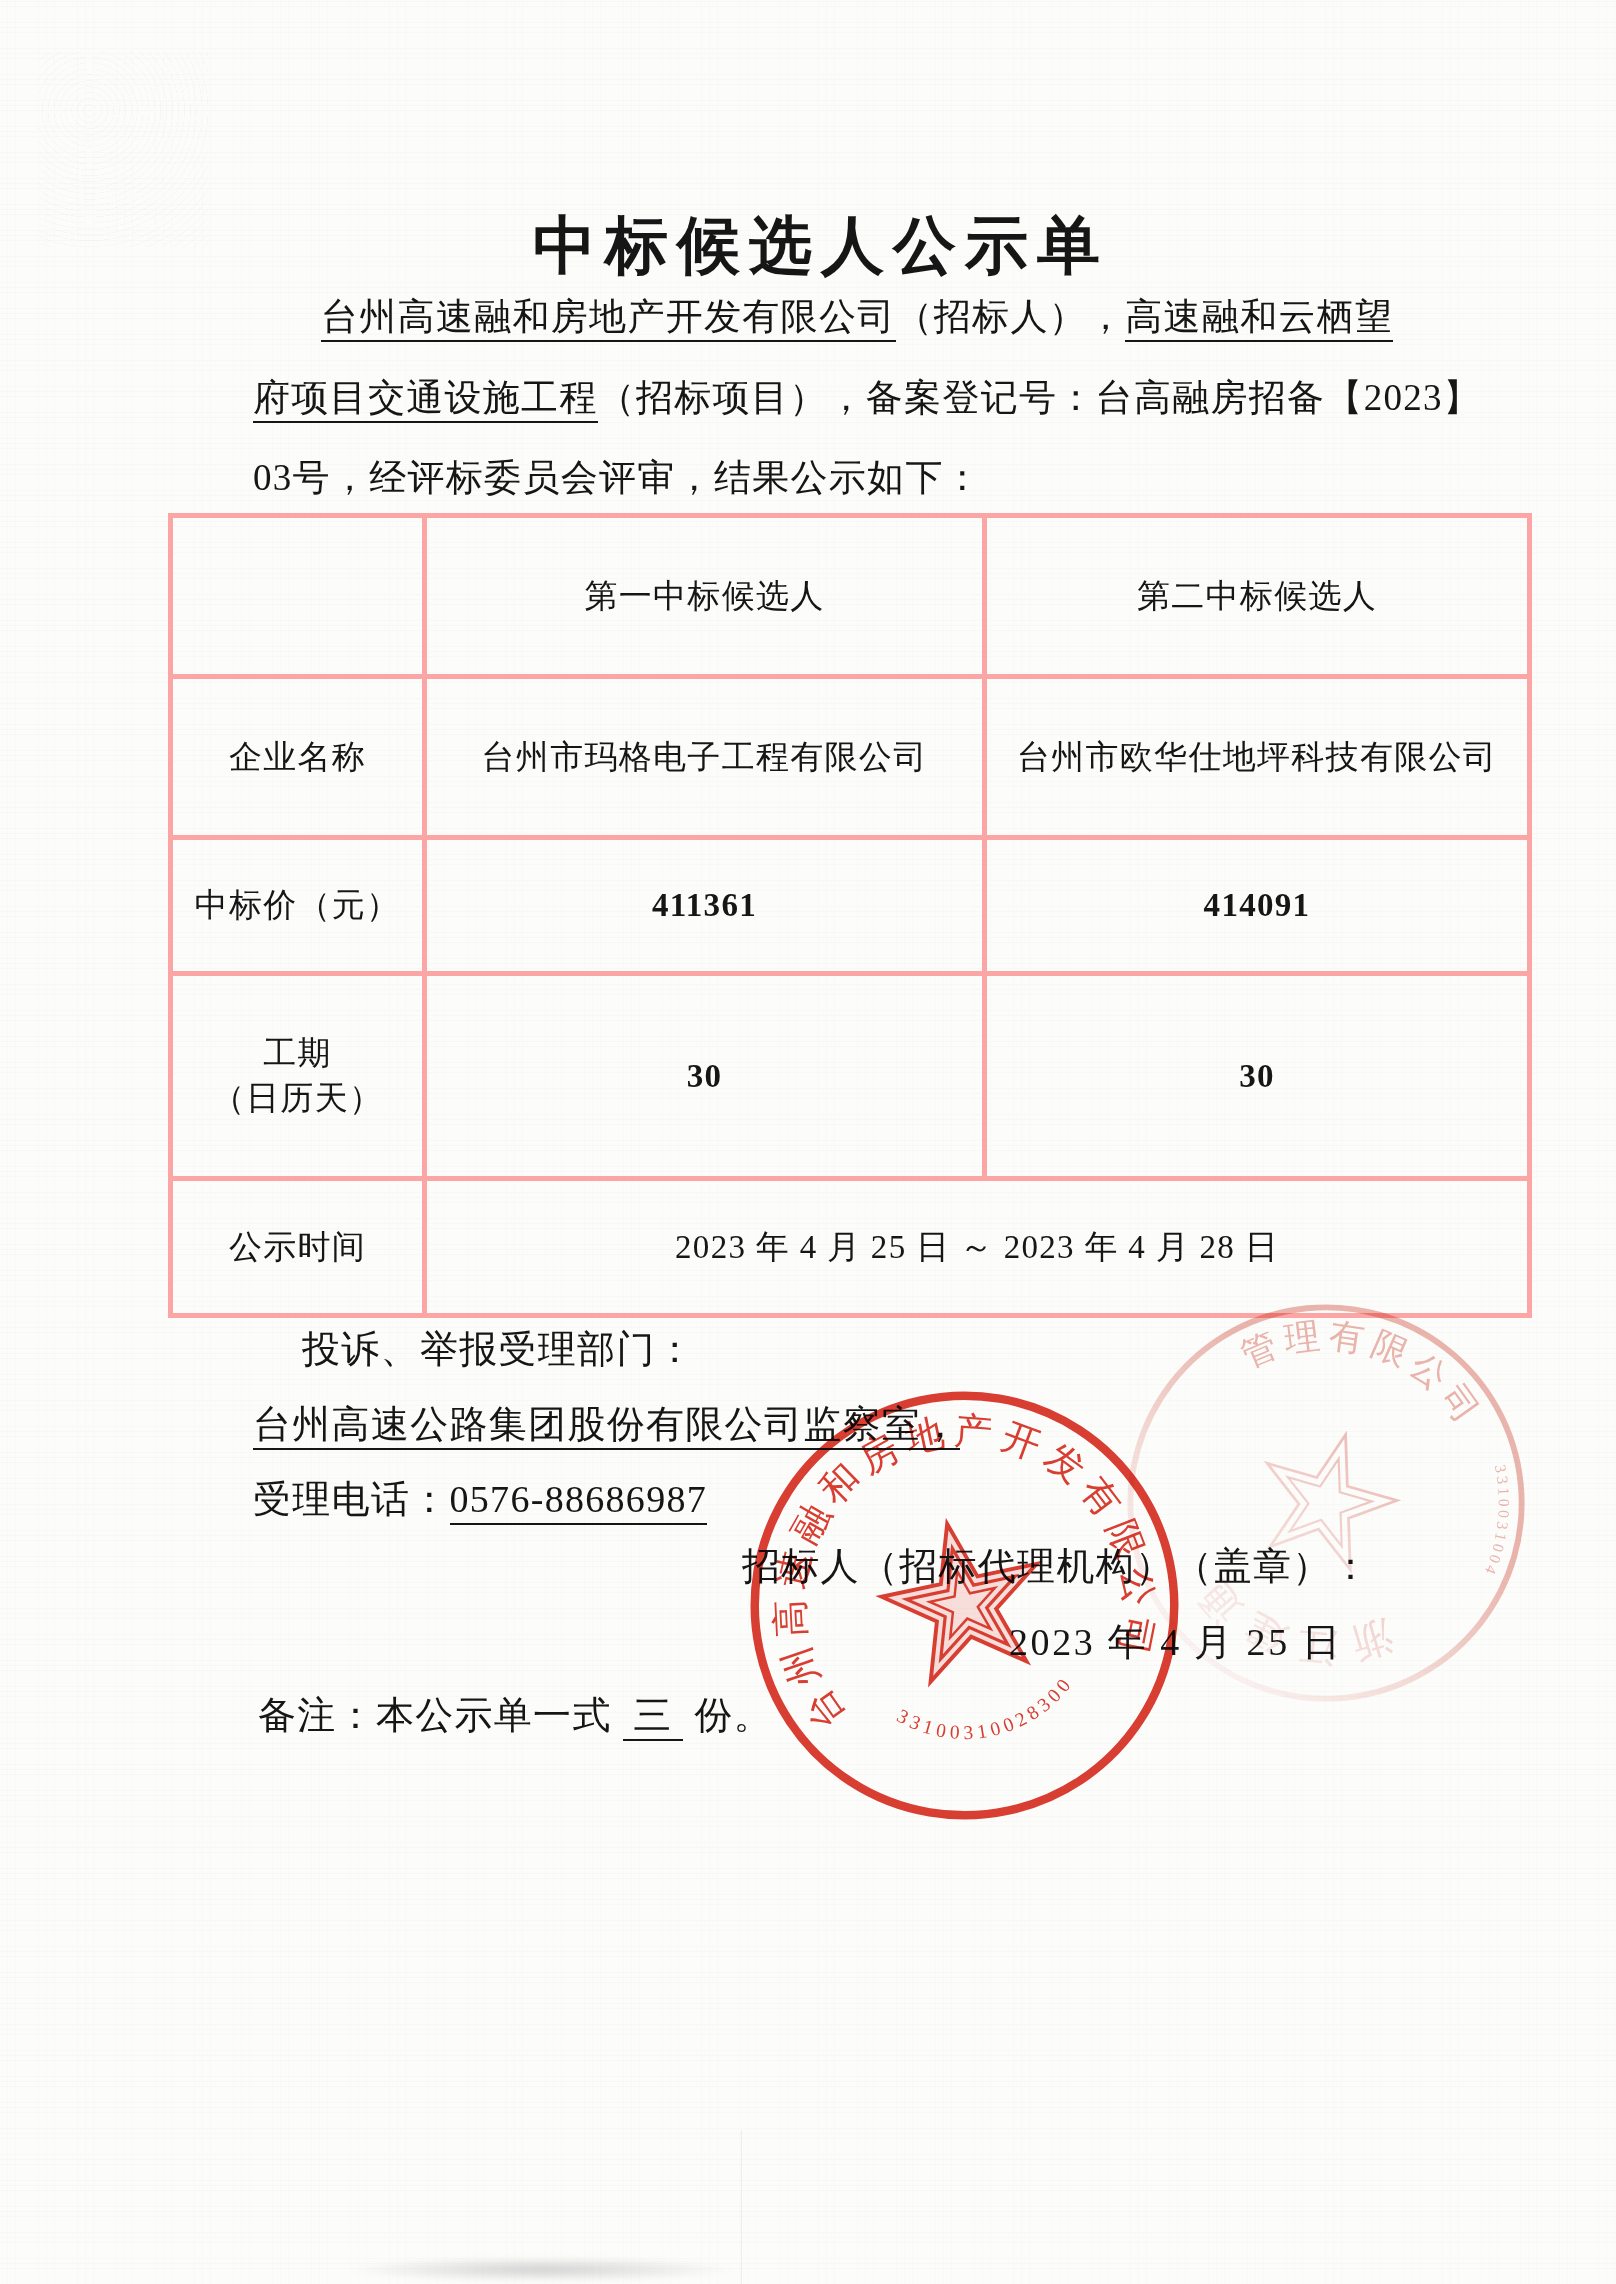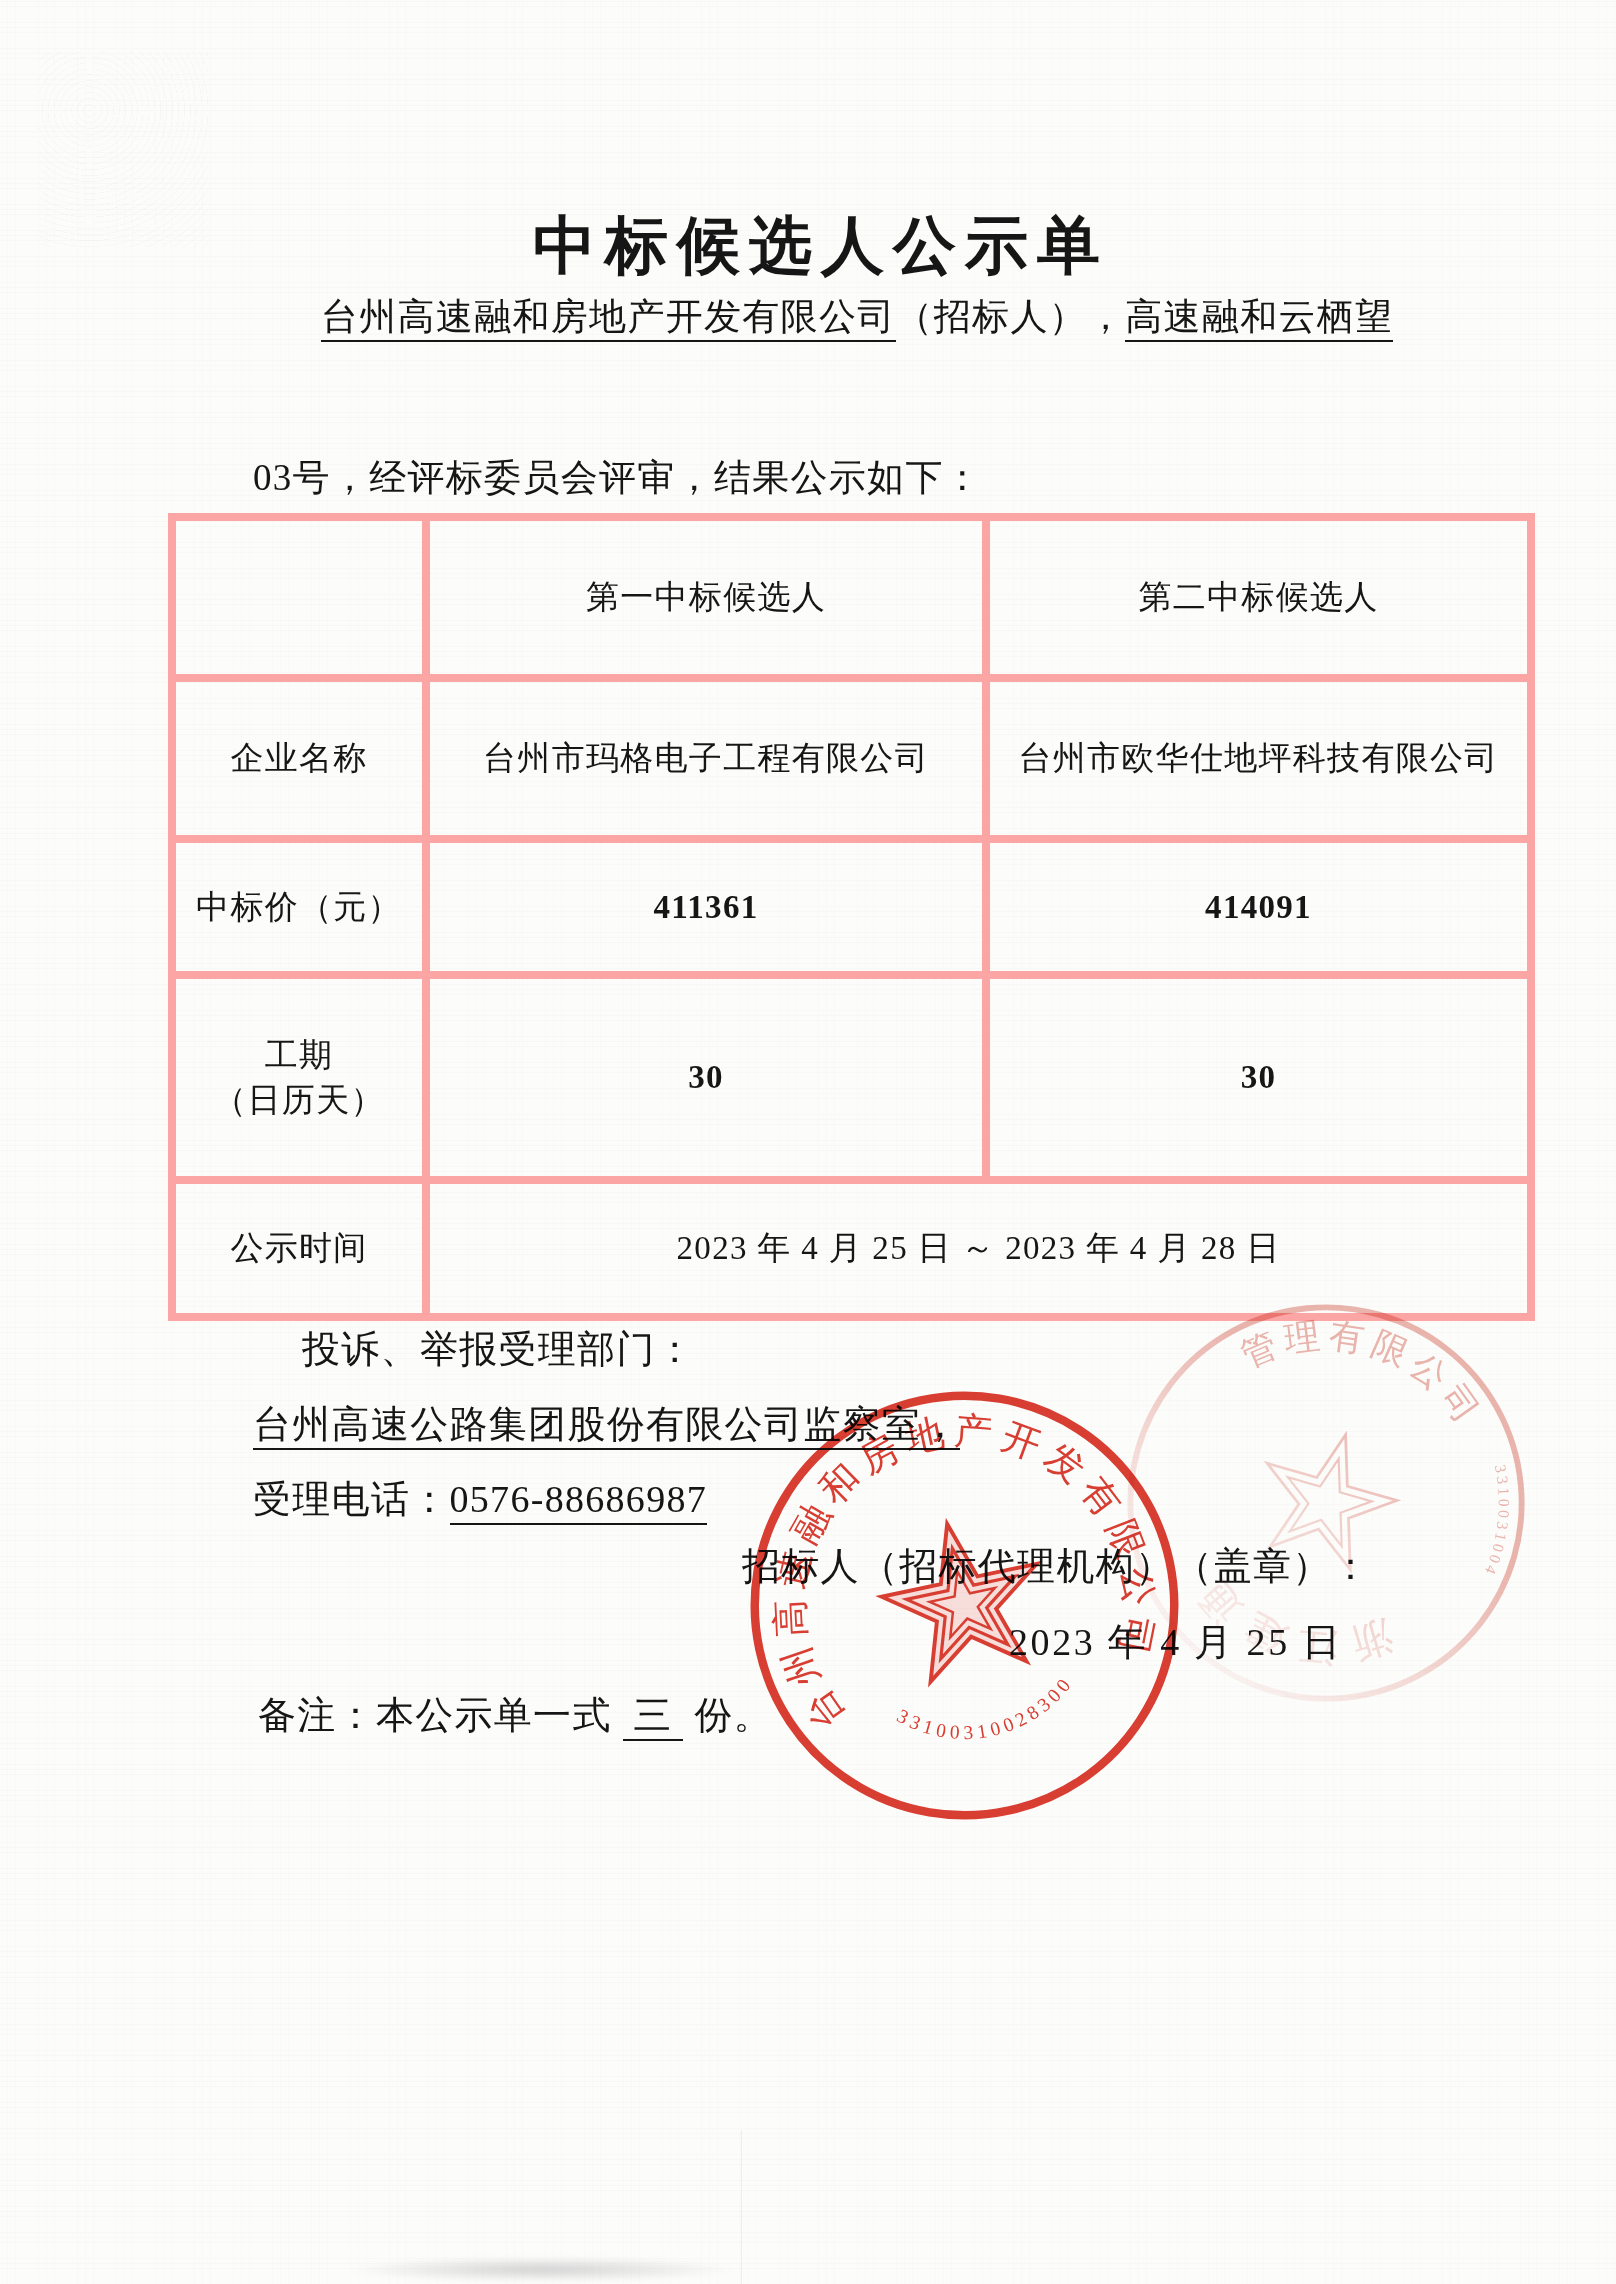--- a/index.html
+++ b/index.html
@@ -24,21 +24,21 @@
     font-family:"Liberation Sans","DejaVu Sans",sans-serif;
     font-weight:900;font-size:63px;letter-spacing:9px;
   }
   .intro-line{position:absolute;font-size:37px;letter-spacing:1.3px;white-space:nowrap;}
   .u{border-bottom:2.6px solid #161616;padding-bottom:3.3px;}
   .main-table{
     position:absolute;left:168px;top:513px;width:1360px;height:793px;
     border-collapse:collapse;table-layout:fixed;
   }
   .main-table td{
-    border:8px solid #fca5a5;
+    border:5px solid #fca5a5;
     text-align:center;vertical-align:middle;
     font-size:33px;padding:0;letter-spacing:1.3px;
   }
   .main-table{border:2.6px solid #141414;}
   .cell-company{font-size:30px;letter-spacing:0.7px;margin-left:36px;}
   .cell-num{font-size:31px;letter-spacing:1.3px;font-weight:bold;}
   .cell-date{font-size:33px;letter-spacing:2px;}
   .after-table{position:absolute;font-size:38px;letter-spacing:1.3px;white-space:nowrap;}
   .stamp{position:absolute;mix-blend-mode:multiply;pointer-events:none;}
   .stamp-a{left:730px;top:1371px;width:469px;height:469px;transform:rotate(-12deg);opacity:.93;}
@@ -62,20 +62,23 @@
 <body>
 
 <div class="page">
   <div class="noise"></div>
   <div class="speckle"></div>
 
   <div class="doc-title">中标候选人公示单</div>
 
   <div class="intro-line" style="left:321px;top:292px;">
     <span class="u">台州高速融和房地产开发有限公司</span><span>（招标人），</span><span class="u">高速融和云栖望</span>
+  </div>
+  <div class="intro-line" style="left:253px;top:373px;">
+    <span class="u">府项目交通设施工程</span><span>（招标项目），备案登记号：台高融房招备【2023】</span>
   </div>
   <div class="intro-line" style="left:253px;top:453px;">03号，经评标委员会评审，结果公示如下：</div>
 
   <table class="main-table">
     <colgroup>
         <col style="width:254px">
         <col style="width:560px">
         <col style="width:545px">
       </colgroup>
     <tbody>

